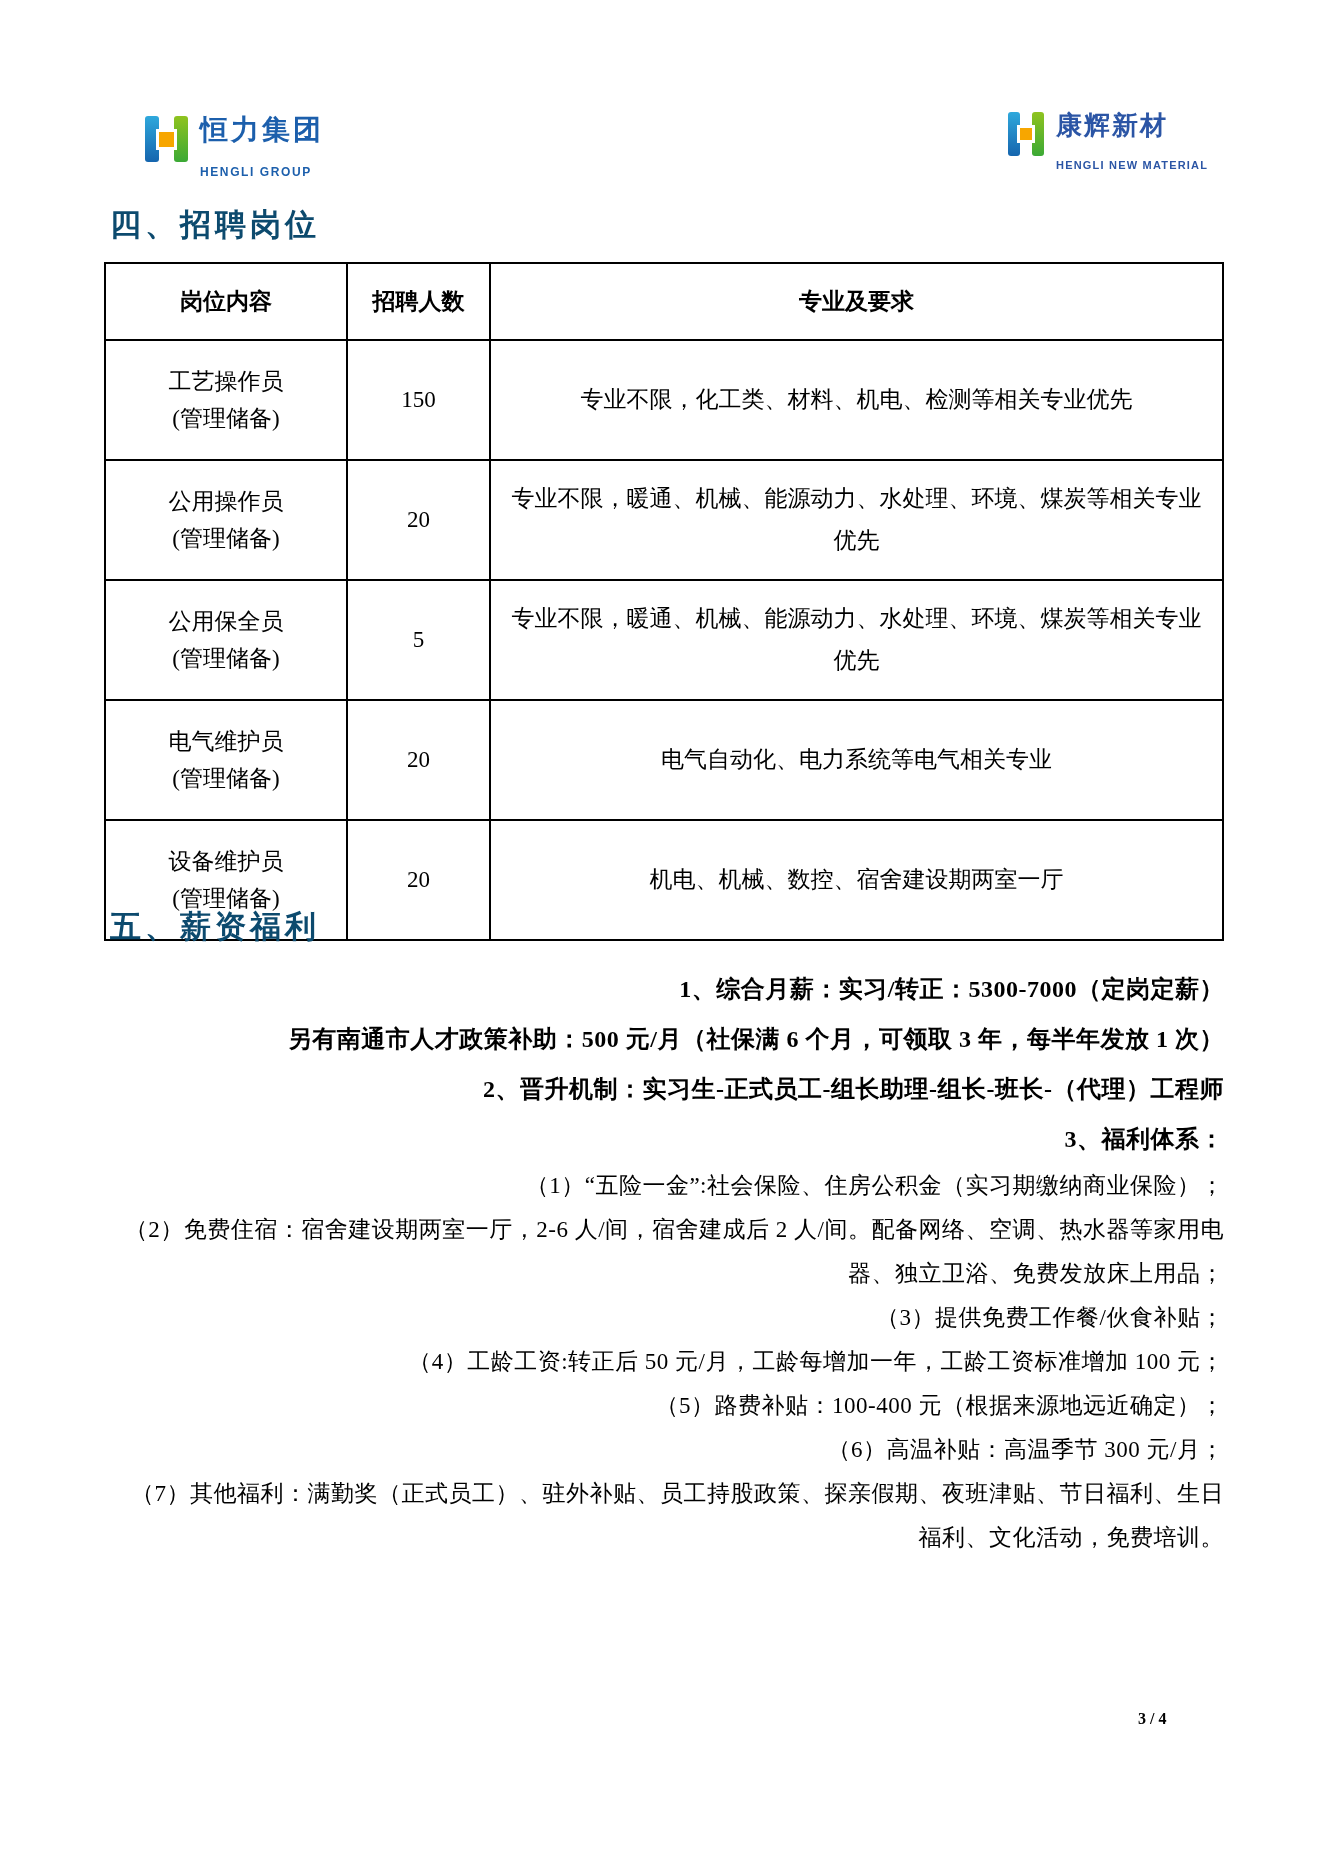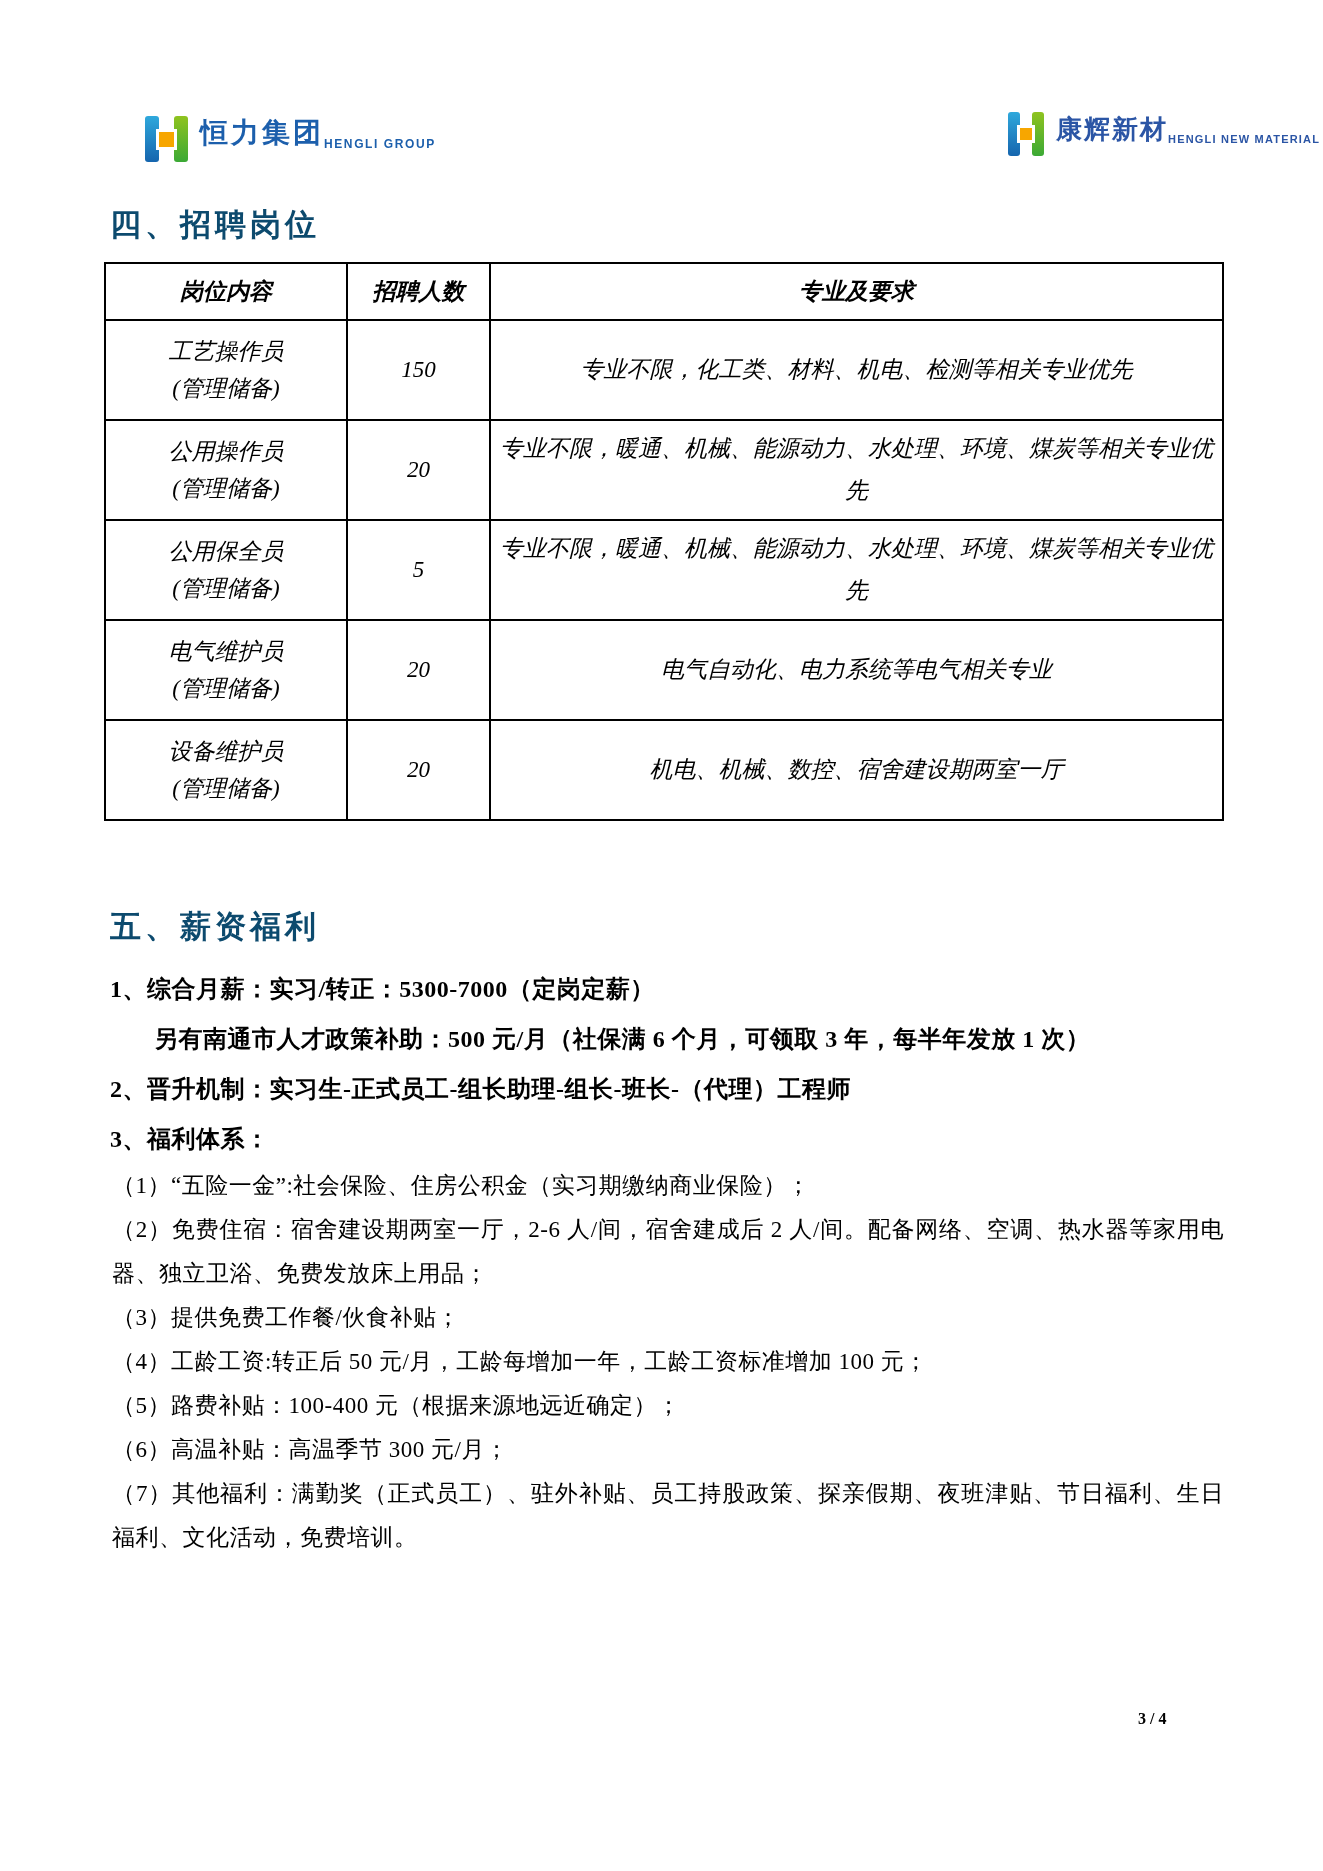--- a/index.html
+++ b/index.html
@@ -29,21 +29,21 @@
     border-radius:3px;
   }
   .logo-mark .center-sq{
     position:absolute;left:11px;top:13px;width:15px;height:15px;
     background:#f7a600;border:3px solid #ffffff;
   }
   .logo-kanghui .logo-mark{width:36px;height:44px;}
   .logo-kanghui .bar-left{width:12px;height:44px;}
   .logo-kanghui .bar-right{width:12px;height:44px;}
   .logo-kanghui .center-sq{left:9px;top:13px;width:12px;height:12px;}
-  .logo-text{display:flex;flex-direction:row;line-height:1;align-items:center;}
+  .logo-text{display:flex;flex-direction:column;line-height:1;}
   .logo-cn{
     font-family:"Liberation Sans","DejaVu Sans",sans-serif;
     font-weight:bold;color:#1c5fac;font-size:28px;letter-spacing:3px;
   }
   .logo-kanghui .logo-cn{font-size:26px;color:#2b55a5;letter-spacing:2px;}
   .logo-en{
     font-family:"Liberation Sans","DejaVu Sans",sans-serif;
     font-weight:bold;color:#1c5fac;font-size:12px;letter-spacing:1.6px;margin-top:22px;
   }
   .logo-kanghui .logo-en{color:#2b55a5;font-size:11px;letter-spacing:1.2px;}
@@ -58,34 +58,34 @@
   .heading-salary{top:906px;}
 
   
   table.recruit-table{
     position:absolute;left:104px;top:262px;
     width:1118px;border-collapse:collapse;table-layout:fixed;
     font-size:23px;
   }
   table.recruit-table th,
   table.recruit-table td{
-    border:2px solid #000;text-align:center;vertical-align:middle;padding:2px;font-style:italic;
+    border:2px solid #000;text-align:center;vertical-align:middle;padding:12px;
   }
   table.recruit-table th{height:51px;font-weight:bold;font-size:23px;}
   table.recruit-table td{height:94px;}
   td.cell-position .pos-wrap{
     display:flex;flex-direction:column;justify-content:space-evenly;
     height:78px;
   }
   td.cell-count{font-size:23px;}
   td.cell-req{padding:0 18px;line-height:42px;}
 
   
   .body-block{position:absolute;left:104px;top:964px;width:1120px;}
-  .body-block p{margin:0;}
+  .body-block p{margin:0;text-align:right;}
   .bold-line{
     font-weight:bold;font-size:24px;line-height:50px;padding-left:6px;
     letter-spacing:0.5px;
   }
   .bold-line.indent{padding-left:50px;}
   .list-item{
     font-size:23px;line-height:44px;padding-left:8px;
     text-align:justify;letter-spacing:0.5px;
   }
 

